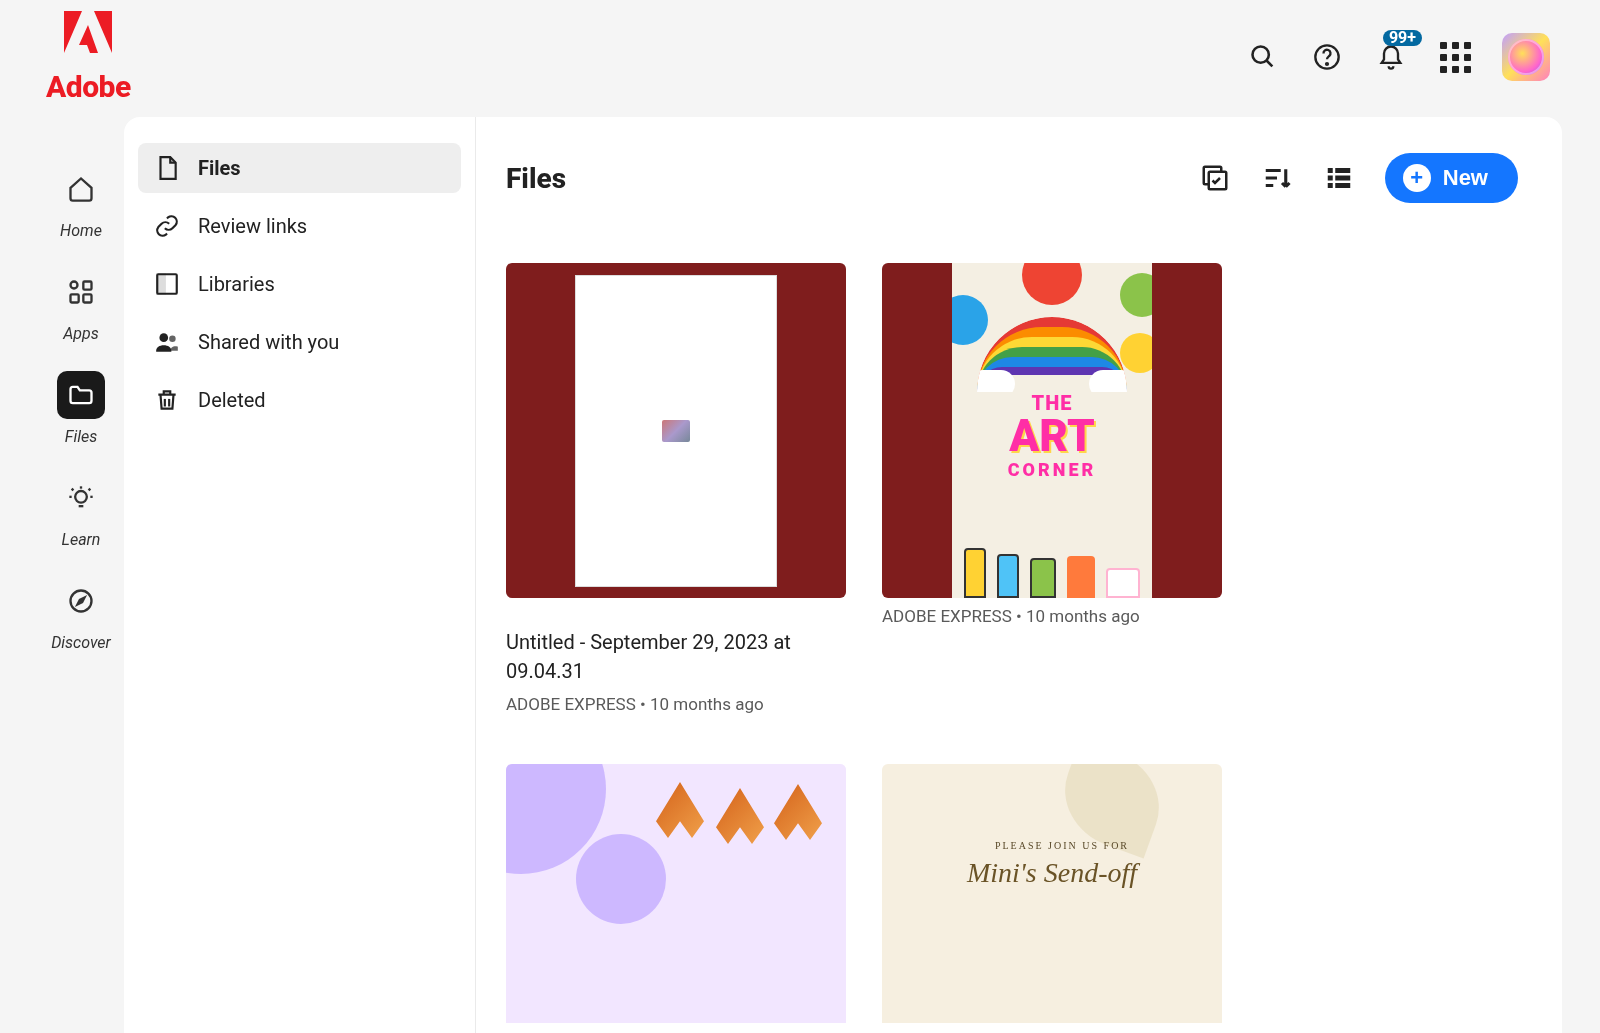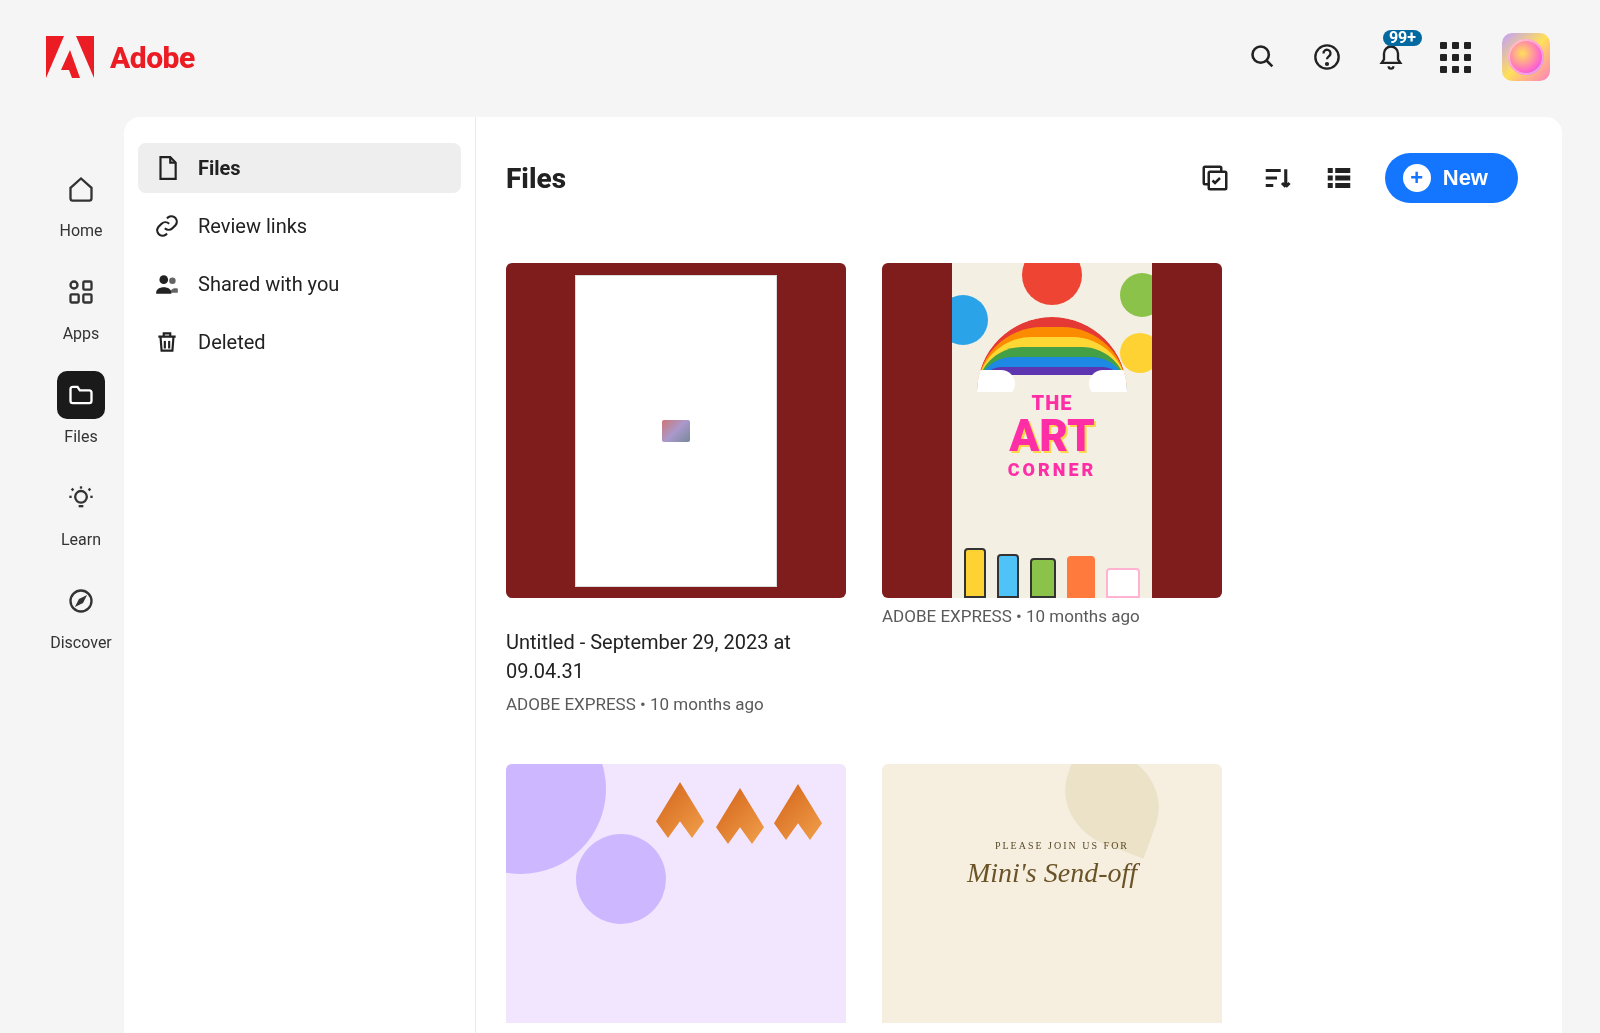--- a/index.html
+++ b/index.html
@@ -1,35 +1,35 @@
 <!DOCTYPE html>
 <html><head>
 <meta charset="utf-8">
 <style>
   * { box-sizing: border-box; margin: 0; padding: 0; }
   body { font-family: -apple-system, BlinkMacSystemFont, "Segoe UI", Roboto, Helvetica, Arial, sans-serif; background: #f5f5f5; width:1600px; height:1033px; overflow:hidden; }
   .app-shell { position:absolute; left:38px; top:22px; right:38px; bottom:0; }
   
   .header { display:flex; align-items:center; justify-content:space-between; height:70px; padding:0 12px 0 8px; }
-  .brand { display:flex; align-items:center; gap:16px; }
+  .brand { display:flex; align-items:center; gap:16px;flex-direction:column; }
   .brand-logo { width:48px; height:42px; display:flex; align-items:center; justify-content:center; }
   .brand-logo svg { width:48px; height:42px; }
   .brand-name { font-size:30px; font-weight:800; color:#ec1c24; letter-spacing:-0.5px; }
   .header-actions { display:flex; align-items:center; gap:30px; }
   .icon-btn { width:34px; height:34px; display:flex; align-items:center; justify-content:center; cursor:pointer; color:#222; position:relative; }
   .icon-btn svg { width:28px; height:28px; stroke:#222; }
   .notif-badge { position:absolute; top:-10px; right:-14px; background:#0369a1; color:#fff; font-size:16px; font-weight:700; border-radius:10px; padding:1px 6px; line-height:14px; }
   .avatar { width:48px; height:48px; border-radius:10px; background:linear-gradient(135deg,#c09eff 0%, #ffe059 50%, #ff7fbf 100%); display:flex; align-items:center; justify-content:center; font-size:24px; }
   .avatar-inner { width:36px; height:36px; border-radius:50%; background:radial-gradient(circle at 40% 40%, #ffe059 0%, #ff66cc 60%, #8a4bff 100%); box-shadow:inset 0 0 0 2px rgba(255,255,255,0.4); }
   .app-grid-dots { display:grid; grid-template-columns:repeat(3,7px); grid-template-rows:repeat(3,7px); gap:5px; }
   .app-grid-dots span { width:7px; height:7px; background:#222; border-radius:1px; }
 
   
   .body { position:absolute; left:0; top:95px; right:0; bottom:0; display:flex; }
-  .rail { width:86px; display:flex; flex-direction:column; align-items:center; gap:28px; padding-top:48px; }
+  .rail { width:86px; display:flex; flex-direction:column; align-items:center; gap:28px; padding-top:48px;font-style:italic; }
   .rail-item { display:flex; flex-direction:column; align-items:center; gap:8px; cursor:pointer; color:#333; }
   .rail-item .rail-icon { width:48px; height:48px; display:flex; align-items:center; justify-content:center; border-radius:10px; }
   .rail-item.active .rail-icon { background:#1a1a1a; color:#fff; }
   .rail-item .rail-icon svg { width:28px; height:28px; }
   .rail-item.active .rail-icon svg path, .rail-item.active .rail-icon svg rect { stroke:#fff; }
   .rail-label { font-size:16px; color:#333; }
   
   .panel { flex:0 0 352px; background:#fff; border-radius:16px 0 0 0; padding:26px 14px; border-right:1px solid #eaeaea; }
   .panel-item { display:flex; align-items:center; gap:18px; padding:12px 16px; border-radius:8px; cursor:pointer; font-size:20px; color:#222; }
   .panel-item.active { background:#eeeeee; font-weight:700; }
@@ -207,20 +207,27 @@
         <span>Files</span>
       </div>
       <div class="panel-item">
         <svg viewBox="0 0 24 24" fill="none" stroke="#222" stroke-width="2">
             <path d="M10 14a5 5 0 007 0l3-3a5 5 0 00-7-7l-1 1"></path>
             <path d="M14 10a5 5 0 00-7 0l-3 3a5 5 0 007 7l1-1"></path>
           </svg>
         <span>Review links</span>
       </div>
       <div class="panel-item">
+        <svg viewBox="0 0 24 24" fill="none" stroke="#222" stroke-width="2">
+            <rect x="3" y="3" width="18" height="18" rx="1"></rect>
+            <rect x="3" y="3" width="7" height="18" fill="#222" opacity="0.15"></rect>
+          </svg>
+        <span>Libraries</span>
+      </div>
+      <div class="panel-item">
         <svg viewBox="0 0 24 24" fill="#222">
             <circle cx="9" cy="8" r="4"></circle>
             <circle cx="17" cy="9" r="3" opacity="0.7"></circle>
             <path d="M2 20c0-3 3-5 7-5s7 2 7 5v1H2z"></path>
             <path d="M15 20c0-2 2-4 5-4 1 0 2 .3 2 .3V20h-7z" opacity="0.7"></path>
           </svg>
         <span>Shared with you</span>
       </div>
       <div class="panel-item">
         <svg viewBox="0 0 24 24" fill="none" stroke="#222" stroke-width="2">

